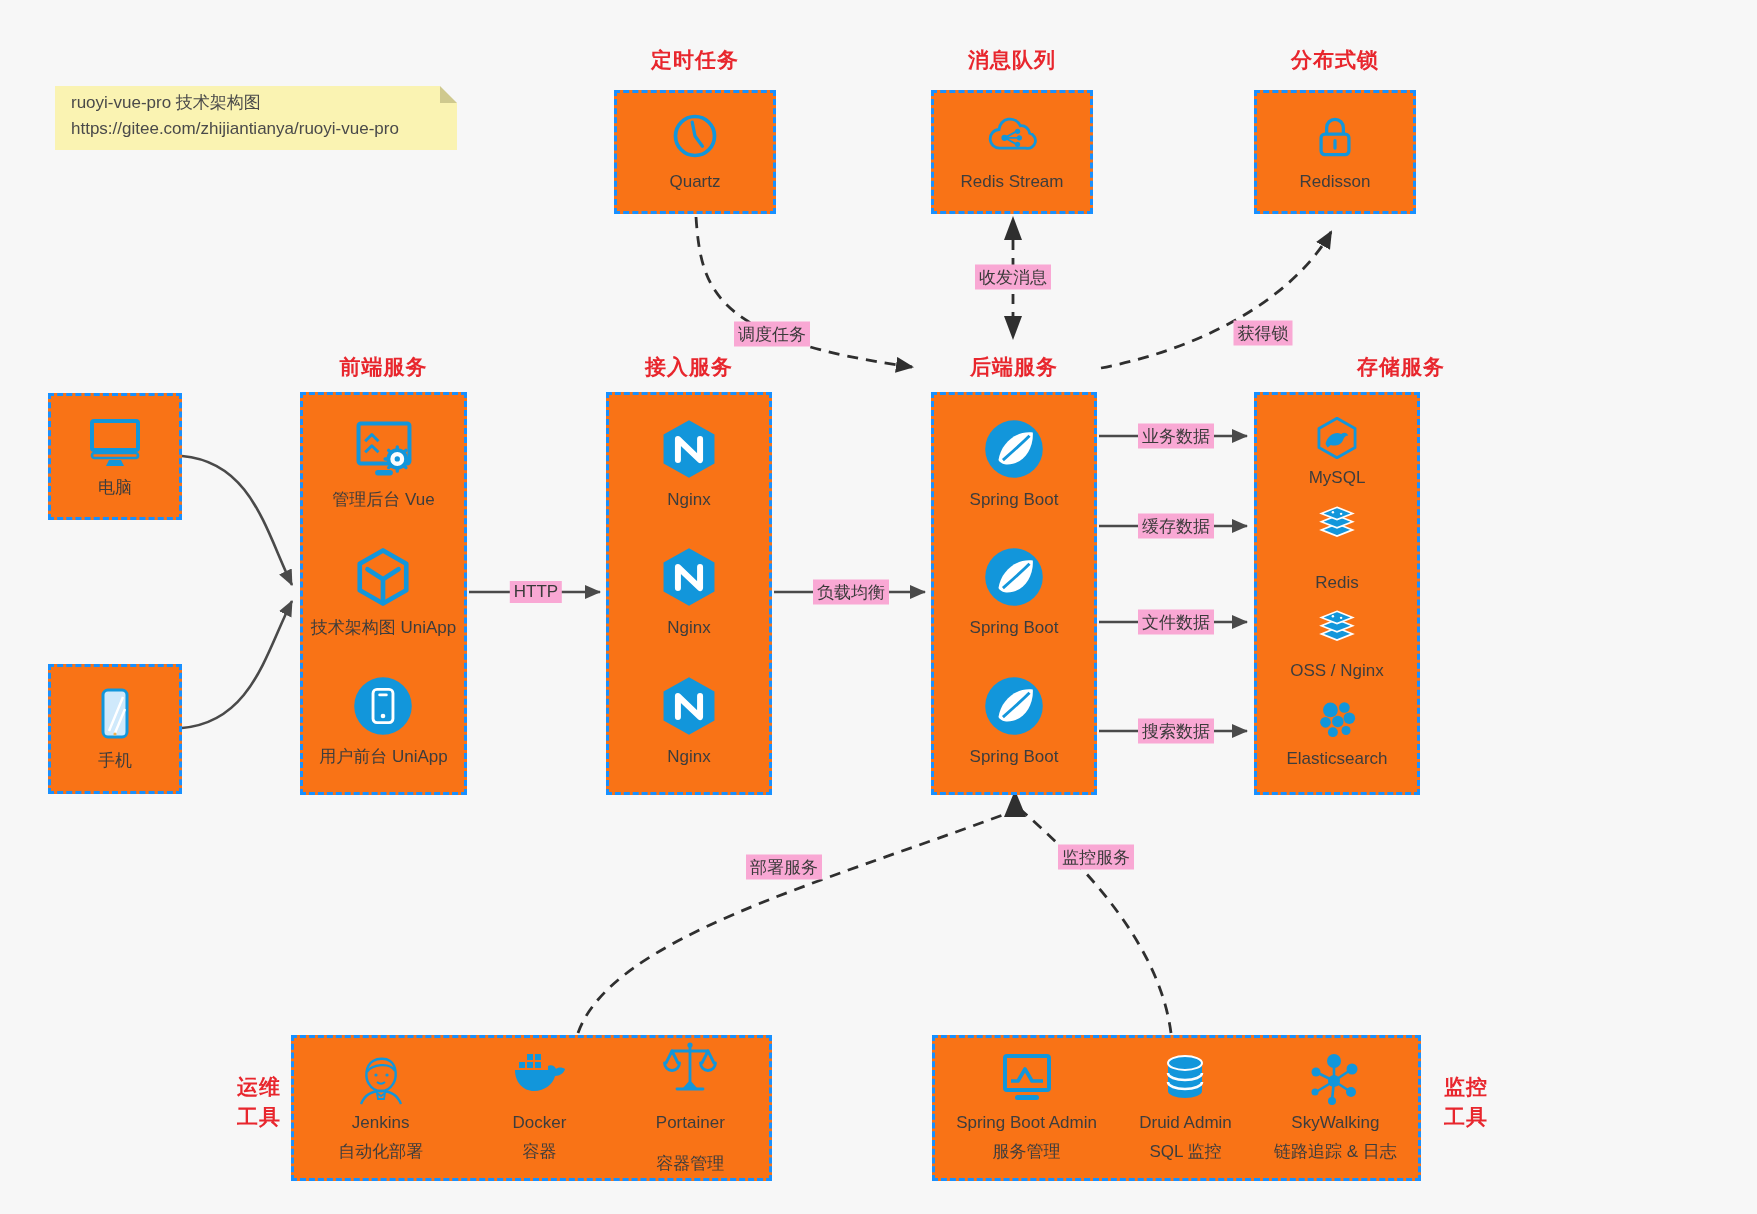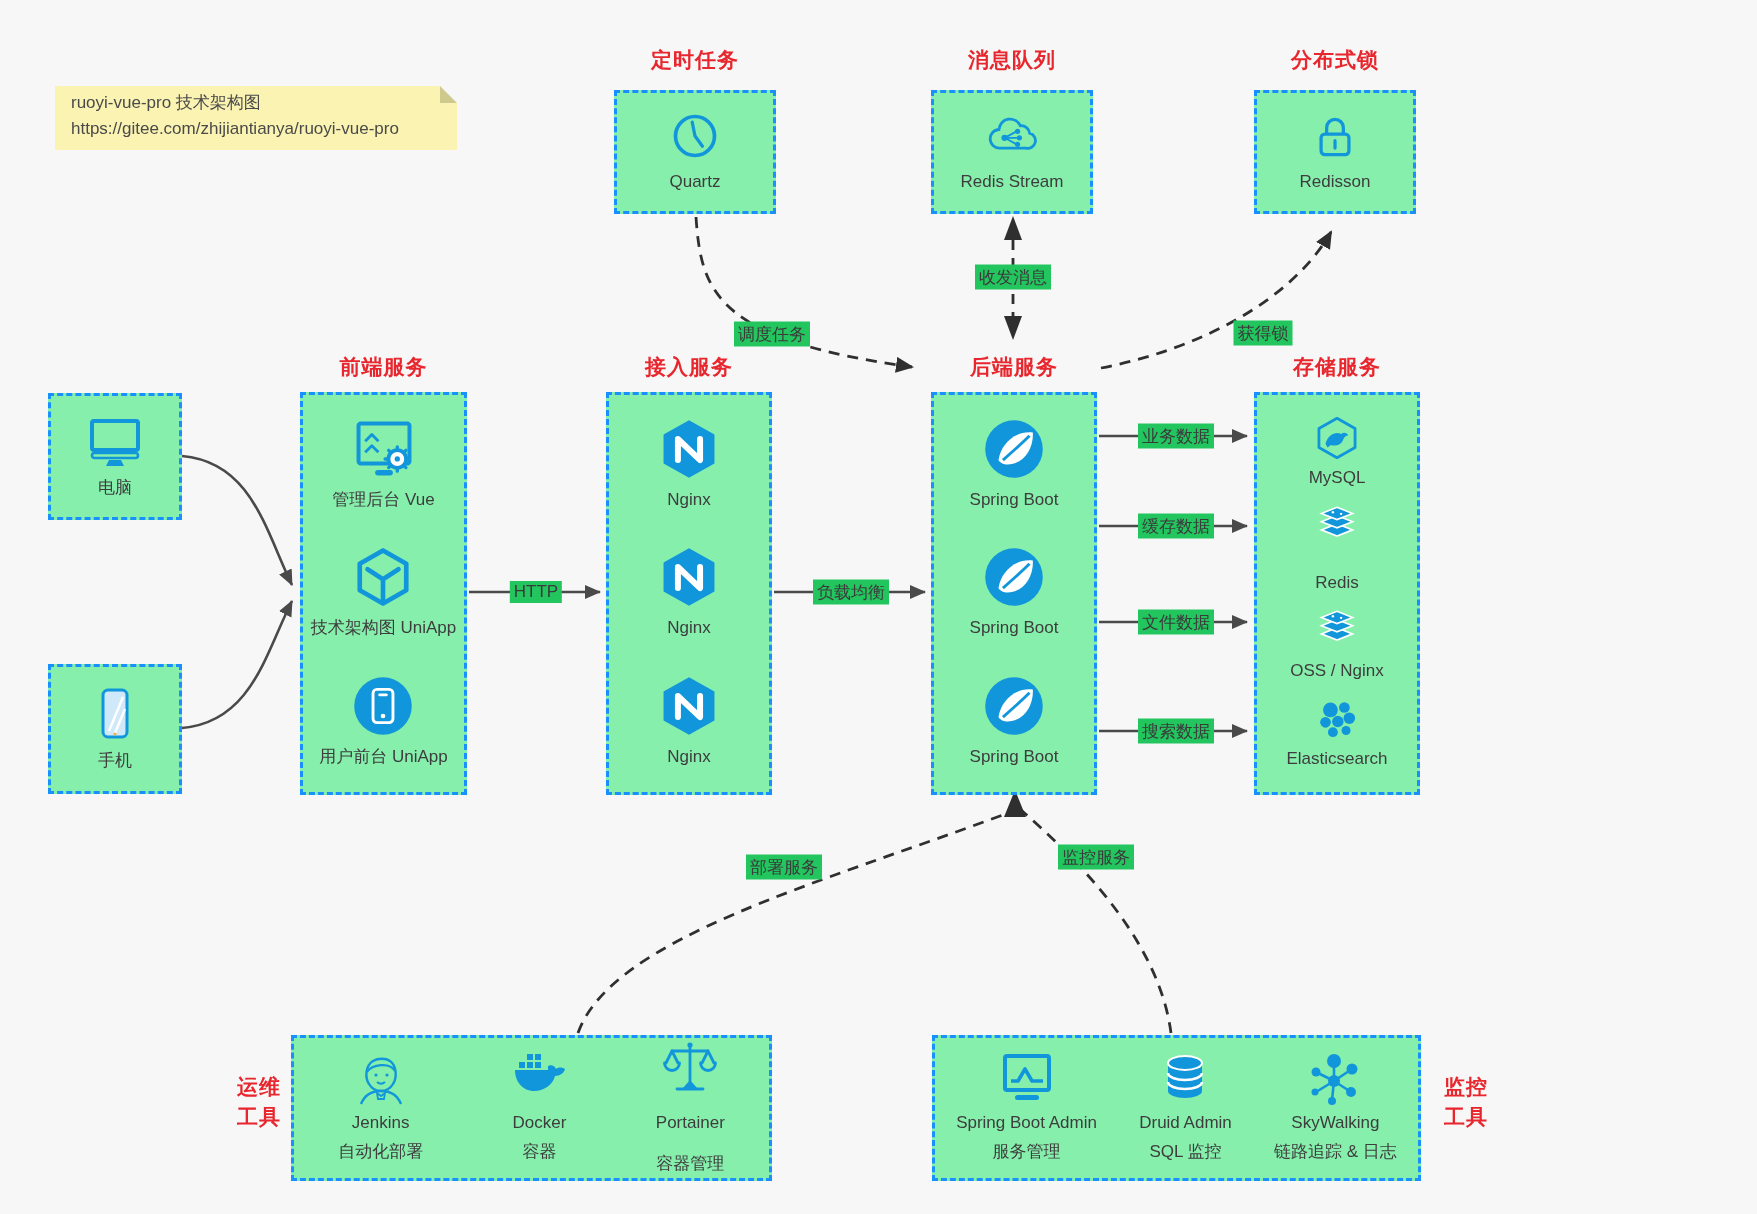--- a/index.html
+++ b/index.html
@@ -1,25 +1,25 @@
 <!DOCTYPE html>
 <html><head>
 <meta charset="utf-8">
 <style>
   html,body{margin:0;padding:0;background:#e9e9e9}
   .stage{position:relative;width:1757px;height:1214px;background:#f7f7f7;overflow:hidden;
          font-family:"Liberation Sans","DejaVu Sans",sans-serif;color:#3d3d3d}
   .layer{position:absolute;left:0;top:0;width:1757px;height:1214px;pointer-events:none}
-  .dbox{position:absolute;border:3px dashed #1890ff;background:#86efac;box-sizing:border-box}
+  .dbox{position:absolute;border:3px dashed #1890ff;background:#f97316;box-sizing:border-box}
   .gtitle{position:absolute;color:#e8262d;font-size:21px;font-weight:bold;text-align:center;letter-spacing:1px}
   .vstack{display:flex;flex-direction:column;justify-content:space-around;align-items:center;width:100%;height:100%;padding:6px 0;box-sizing:border-box}
   .hstack{display:flex;flex-direction:row;justify-content:space-around;align-items:center;width:100%;height:100%}
   .item{display:flex;flex-direction:column;align-items:center;gap:8px}
   .ilabel{font-size:17px;color:#3d3d3d;white-space:nowrap;text-align:center;line-height:1.45}
-  .elabel{position:absolute;transform:translate(-50%,-50%);background:#22c55e;padding:1px 4px;
+  .elabel{position:absolute;transform:translate(-50%,-50%);background:#f9a8d4;padding:1px 4px;
           font-size:17px;color:#3a3a3a;white-space:nowrap}
   .side{position:absolute;color:#e8262d;font-size:21px;font-weight:bold;text-align:center;line-height:1.45;letter-spacing:1px}
   .note{position:absolute;left:55px;top:86px;width:402px;height:64px;background:#faf3b2;
         padding:4px 16px;box-sizing:border-box;font-size:17px;color:#4a4a4a;line-height:1.55}
   .note:after{content:"";position:absolute;top:0;right:0;width:0;height:0;border-style:solid;
         border-width:0 17px 17px 0;border-color:#f7f7f7 #f7f7f7 #cfc98e #cfc98e}
   .ic{display:block}
   .ic52{width:52px;height:52px}
   .ic62{width:62px;height:62px}
   .ic46{width:46px;height:46px}
@@ -222,21 +222,21 @@
         <svg class="ic ic62" viewBox="0 0 56 56">
           <circle cx="28" cy="28" r="26" fill="#1296db"></circle>
           <path d="M14 38 C16 23 30 11 45 13 C46 28 36 42 22 42 C19 42 15.5 41 14 38 Z" fill="#ffffff"></path>
           <path d="M18 38 C26 31 34 24 42 16" stroke="#1296db" stroke-width="2.6" fill="none"></path>
         </svg>
         <div class="ilabel">Spring Boot</div>
       </div>
     </div>
   </div>
 
-  <div class="gtitle" style="left:1254px;top:353px;width:166px">存储服务</div>
+  <div class="gtitle" style="left:1318px;top:353px;width:166px">存储服务</div>
   <div class="dbox" style="left:1254px;top:392px;width:166px;height:403px">
     <div class="vstack" style="padding:14px 0">
       <div class="item" style="gap:5px">
         <svg class="ic ic46" viewBox="0 0 56 56">
           <path d="M28 4 L50 16.5 V39.5 L28 52 L6 39.5 V16.5 Z" fill="none" stroke="#1296db" stroke-width="3.4" stroke-linejoin="round"></path>
           <path d="M14 35 C17 24 26 20 33 23 C37 20.5 40.5 22 41.5 25 C38.5 25 36.5 27 35.5 30 C33 36.5 25.5 38.5 20.5 36.5 L16.5 39.5 Z" fill="#1296db"></path>
         </svg>
         <div class="ilabel">MySQL</div>
       </div>
       <div class="item" style="gap:21px">

